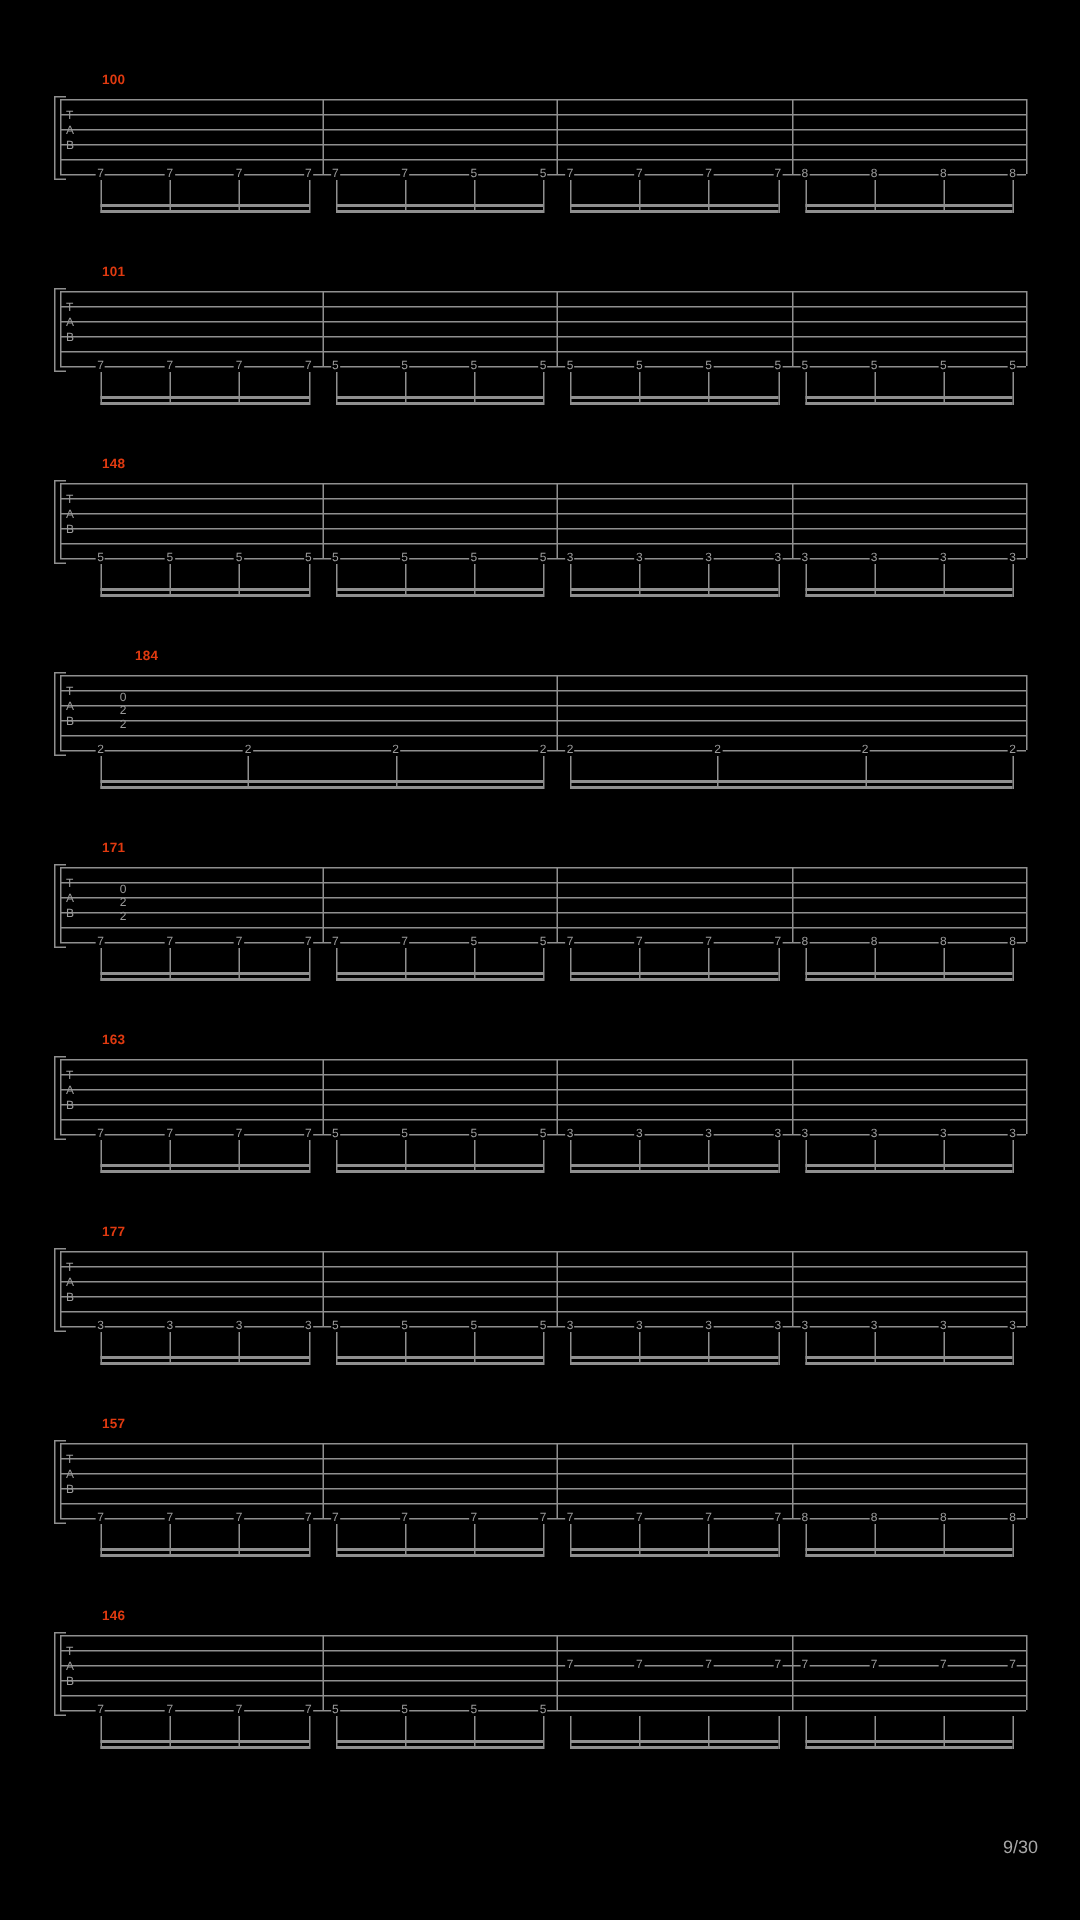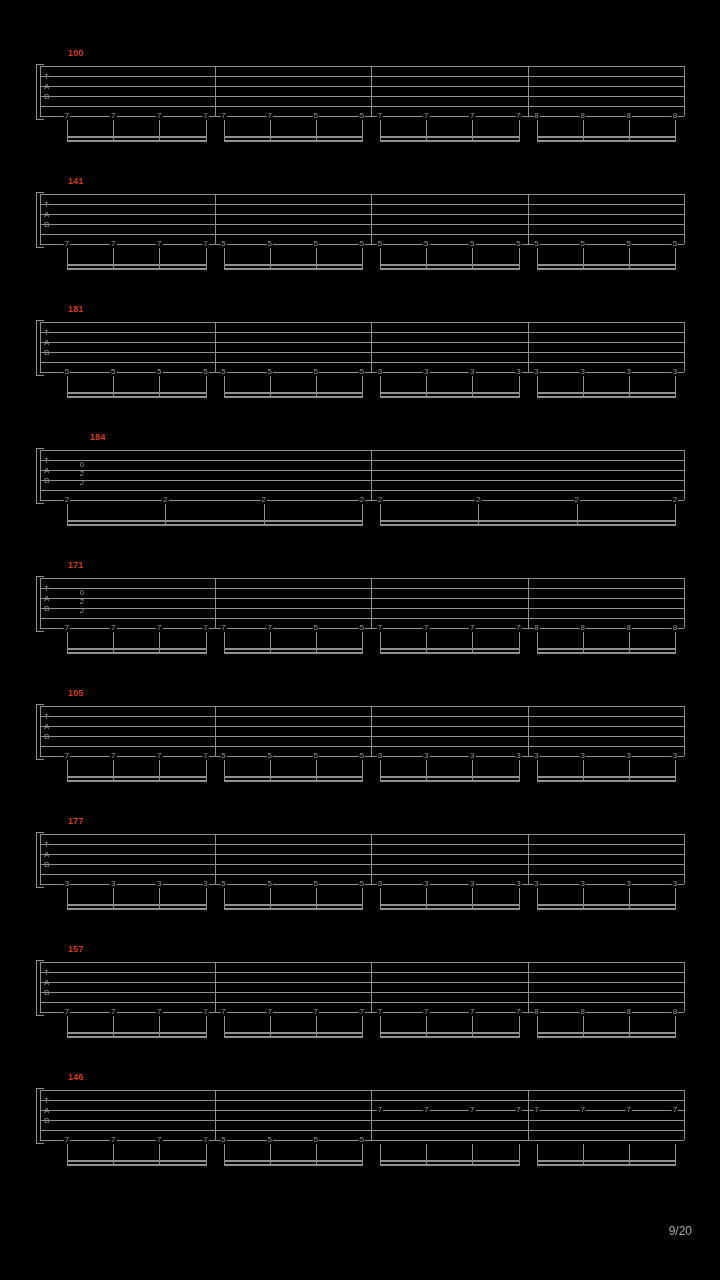--- a/index.html
+++ b/index.html
@@ -183,21 +183,21 @@
       <div class="beam-group" style="left: 536.5px; width: 138.5px; top: 72px;">
         <div class="stem" style="left: 0px;"></div>
         <div class="stem" style="left: 46.1667px;"></div>
         <div class="stem" style="left: 92.3333px;"></div>
         <div class="stem" style="left: 138.5px;"></div>
         <div class="beam-bar" style="bottom: 0px;"></div>
         <div class="beam-bar" style="bottom: 4px;"></div>
       </div>
     </div>
     <div class="system" style="top: 176px;">
-      <div class="measure-number" style="left: 68px; top: 0px;">141</div>
+      <div class="measure-number" style="left: 68px; top: 0px;">101</div>
       <div class="staff" style="top: 18px;">
         <div class="staff-line" style="top: 0px;"></div>
         <div class="staff-line" style="top: 10px;"></div>
         <div class="staff-line" style="top: 20px;"></div>
         <div class="staff-line" style="top: 30px;"></div>
         <div class="staff-line" style="top: 40px;"></div>
         <div class="staff-line" style="top: 50px;"></div>
       </div>
       <div class="brace" style="top: 16px; height: 54px;"></div>
       <div class="tab-letters" style="top: 24px;">
@@ -253,21 +253,21 @@
       <div class="beam-group" style="left: 536.5px; width: 138.5px; top: 72px;">
         <div class="stem" style="left: 0px;"></div>
         <div class="stem" style="left: 46.1667px;"></div>
         <div class="stem" style="left: 92.3333px;"></div>
         <div class="stem" style="left: 138.5px;"></div>
         <div class="beam-bar" style="bottom: 0px;"></div>
         <div class="beam-bar" style="bottom: 4px;"></div>
       </div>
     </div>
     <div class="system" style="top: 304px;">
-      <div class="measure-number" style="left: 68px; top: 0px;">181</div>
+      <div class="measure-number" style="left: 68px; top: 0px;">148</div>
       <div class="staff" style="top: 18px;">
         <div class="staff-line" style="top: 0px;"></div>
         <div class="staff-line" style="top: 10px;"></div>
         <div class="staff-line" style="top: 20px;"></div>
         <div class="staff-line" style="top: 30px;"></div>
         <div class="staff-line" style="top: 40px;"></div>
         <div class="staff-line" style="top: 50px;"></div>
       </div>
       <div class="brace" style="top: 16px; height: 54px;"></div>
       <div class="tab-letters" style="top: 24px;">
@@ -447,21 +447,21 @@
       <div class="beam-group" style="left: 536.5px; width: 138.5px; top: 72px;">
         <div class="stem" style="left: 0px;"></div>
         <div class="stem" style="left: 46.1667px;"></div>
         <div class="stem" style="left: 92.3333px;"></div>
         <div class="stem" style="left: 138.5px;"></div>
         <div class="beam-bar" style="bottom: 0px;"></div>
         <div class="beam-bar" style="bottom: 4px;"></div>
       </div>
     </div>
     <div class="system" style="top: 688px;">
-      <div class="measure-number" style="left: 68px; top: 0px;">105</div>
+      <div class="measure-number" style="left: 68px; top: 0px;">163</div>
       <div class="staff" style="top: 18px;">
         <div class="staff-line" style="top: 0px;"></div>
         <div class="staff-line" style="top: 10px;"></div>
         <div class="staff-line" style="top: 20px;"></div>
         <div class="staff-line" style="top: 30px;"></div>
         <div class="staff-line" style="top: 40px;"></div>
         <div class="staff-line" style="top: 50px;"></div>
       </div>
       <div class="brace" style="top: 16px; height: 54px;"></div>
       <div class="tab-letters" style="top: 24px;">
@@ -727,13 +727,13 @@
       <div class="beam-group" style="left: 536.5px; width: 138.5px; top: 72px;">
         <div class="stem" style="left: 0px;"></div>
         <div class="stem" style="left: 46.1667px;"></div>
         <div class="stem" style="left: 92.3333px;"></div>
         <div class="stem" style="left: 138.5px;"></div>
         <div class="beam-bar" style="bottom: 0px;"></div>
         <div class="beam-bar" style="bottom: 4px;"></div>
       </div>
     </div>
   </div>
-<div id="page-number">9/20</div>
+<div id="page-number">9/30</div>
 
 </body></html>

